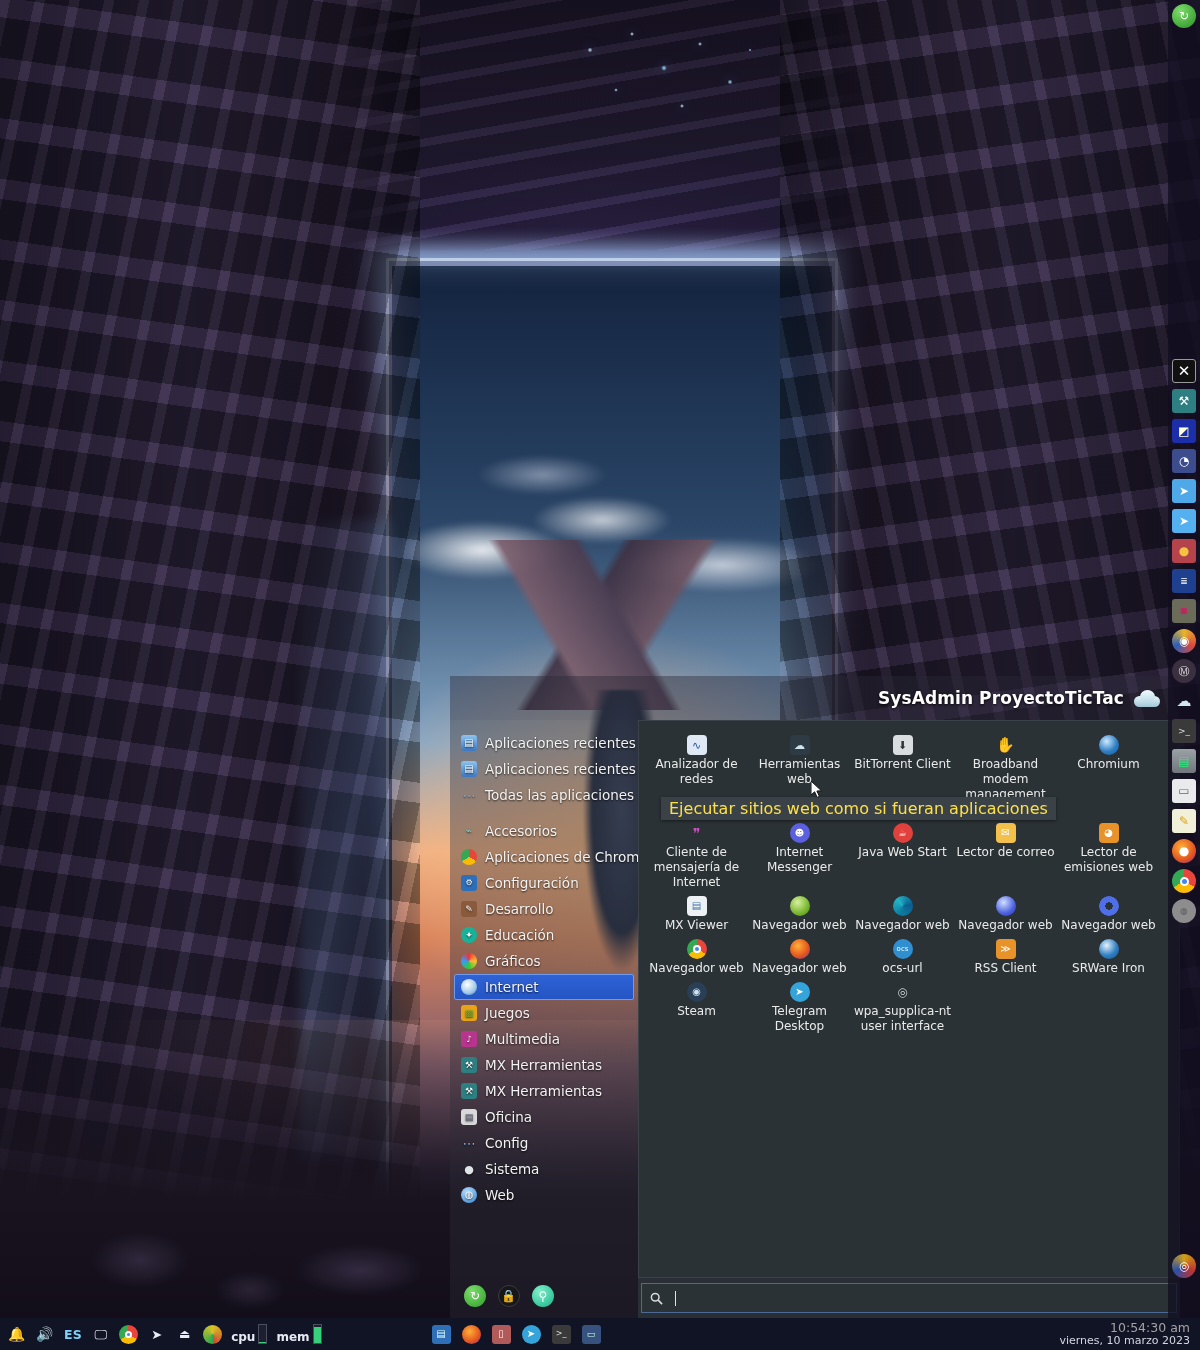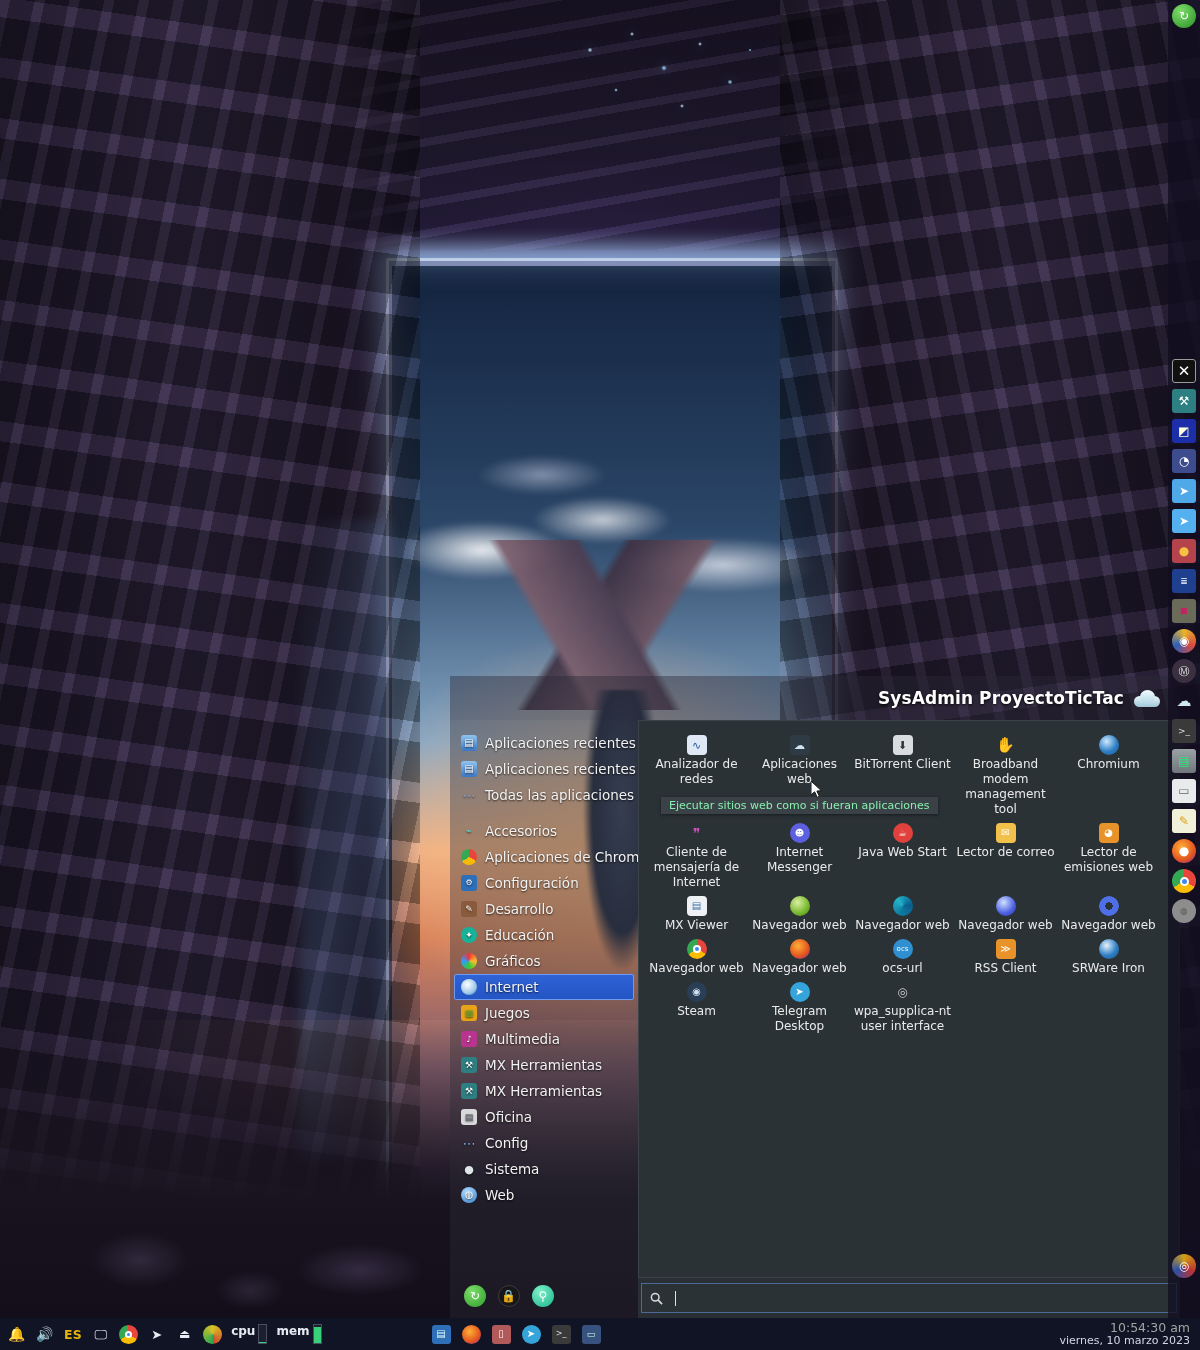--- a/index.html
+++ b/index.html
@@ -206,22 +206,22 @@
     color:#e9eaea; font-size:12px; line-height:15px;
   }
   .app-ico{
     width:20px; height:20px; margin:0 auto 2px;
     border-radius:4px; display:flex; align-items:center; justify-content:center;
     font-size:11px; line-height:1; color:#fff; overflow:hidden; position:relative;
   }
   .row-break{ width:100%; height:0; }
   #tooltip{
     position:absolute; left:22px; top:76px;
-    background:#3a4248; color:#86efac;
-    font-size:11px; padding:2px 8px; white-space:nowrap;
+    background:#3a4248; color:#fde047;
+    font-size:16px; padding:2px 8px; white-space:nowrap;
     box-shadow:0 1px 3px rgba(0,0,0,.5);
   }
   #cursor{ position:absolute; left:172px; top:60px; width:13px; height:18px; pointer-events:none; }
 
   #search-row{ height:40px; background:rgba(43,50,54,.92); display:flex; align-items:center; padding:3px; }
   #search-box{
     flex:1 1 auto; height:30px; background:#2b3236;
     border:1px solid #4c6a96; display:flex; align-items:center; gap:6px;
     padding:0 8px; color:#cfd3d5; font-size:13px;
   }
@@ -229,22 +229,22 @@
 
   
   #taskbar{
     position:absolute; left:0; bottom:0; width:1200px; height:32px;
     background:#111425; display:flex; align-items:center;
     z-index:70; color:#dfe3ea;
   }
   #tb-left{ display:flex; align-items:center; gap:9px; padding-left:8px; }
   .tb-ico{ width:19px; height:19px; display:flex; align-items:center; justify-content:center;
            font-size:13px; line-height:1; border-radius:3px; overflow:hidden; }
-  .tb-lang{ font-size:12.5px; font-weight:bold; color:#eab308; letter-spacing:.3px; }
-  .meter{ display:flex; align-items:flex-start; gap:3px; }
+  .tb-lang{ font-size:12.5px; font-weight:bold; color:#7dd3fc; letter-spacing:.3px; }
+  .meter{ display:flex; align-items:flex-end; gap:3px; }
   .meter-label{ font-size:12px; font-weight:bold; color:#e6eaf2; }
   .meter-bar{ width:9px; height:20px; border:1px solid #4a4f60; background:#1b1f30; position:relative; }
   .meter-bar > i{ position:absolute; left:0; right:0; bottom:0; display:block; background:#38d07a; }
   #tb-center{ flex:1 1 auto; display:flex; align-items:center; gap:11px; padding-left:110px; }
   #tb-right{ display:flex; flex-direction:column; align-items:flex-end;
              padding-right:10px; line-height:13px; }
   #tb-time{ font-size:12.5px; font-weight:normal; color:#a3a3a3; }
   #tb-date{ font-size:11px; color:#d2d7e3; }
 
   
@@ -397,21 +397,21 @@
 
     <div id="menu-right">
       <div id="app-grid">
 
         <div class="app">
           <div class="app-ico" style="background:#dfe9f5;color:#2b5da8;">∿</div>
           <span>Analizador de redes</span>
         </div>
         <div class="app">
           <div class="app-ico" style="background:#2e3a44;color:#cfe6f2;">☁</div>
-          <span>Aplicaciones web</span>
+          <span>Herramientas web</span>
         </div>
         <div class="app">
           <div class="app-ico" style="background:#d9dde0;color:#333;">⬇</div>
           <span>BitTorrent Client</span>
         </div>
         <div class="app">
           <div class="app-ico" style="background:transparent;color:#f0932b;font-size:15px;">✋</div>
           <span>Broadband modem management tool</span>
         </div>
         <div class="app">

